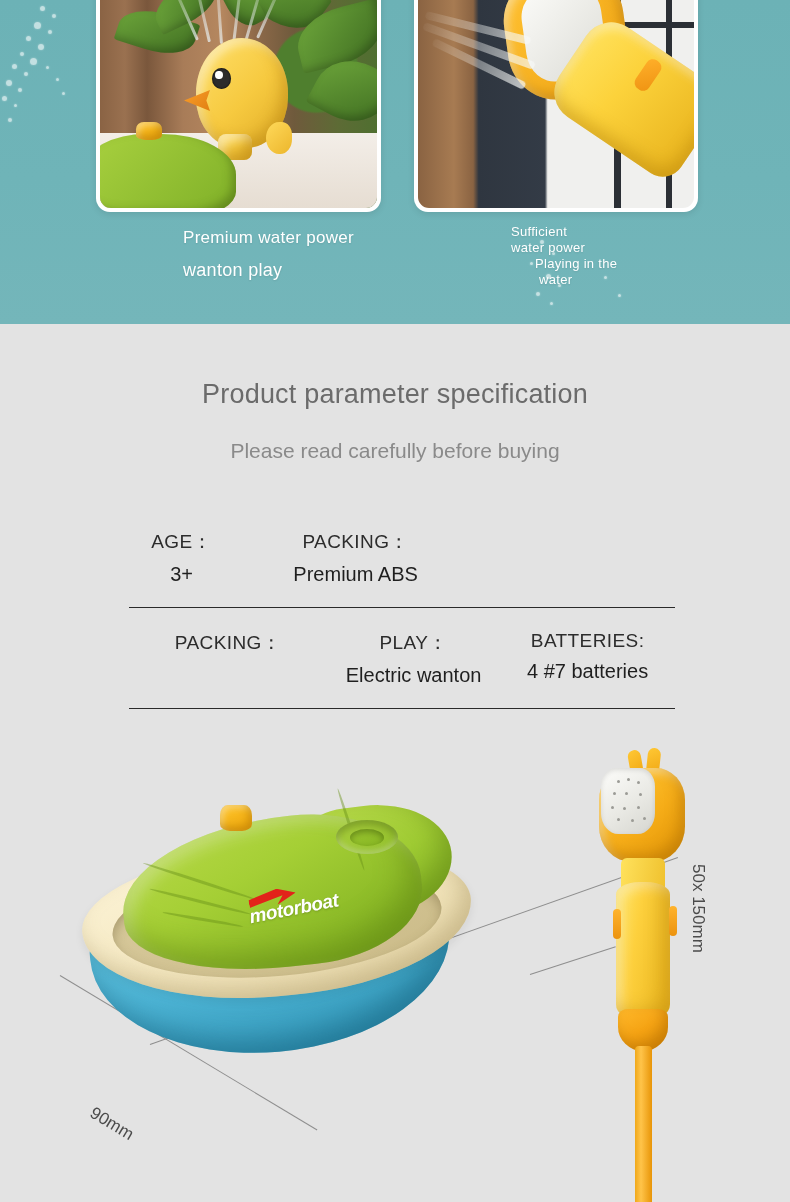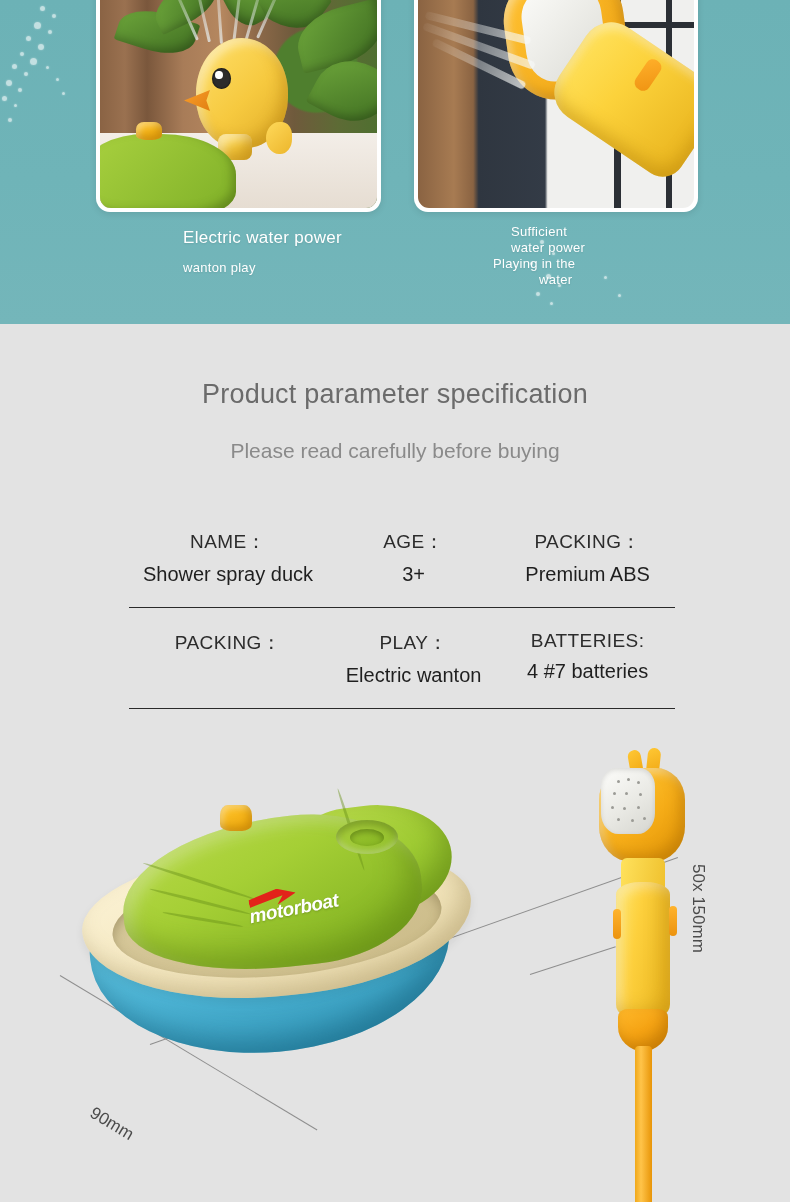--- a/index.html
+++ b/index.html
@@ -159,21 +159,21 @@
     opacity:.85;
   }
 
   .cap {
     position: absolute;
     color: #ffffff;
     letter-spacing: .3px;
     text-shadow: 0 1px 2px rgba(0,0,0,.10);
   }
   .cap-lg { font-size: 17px; }
-  .cap-sm { font-size: 13px; }
+  .cap-sm { font-size: 18px; }
   .cap-ml { font-size: 13px; line-height: 15px; }
 
   
   .spec-wrap {
     position: absolute;
     left: 0; top: 324px;
     width: 790px; height: 878px;
     background: #e3e3e3;
   }
   .spec-title {
@@ -479,41 +479,37 @@
 
         <div class="spraystream" style="left:6px;top:38px;width:108px;transform:rotate(14deg);"></div>
         <div class="spraystream" style="left:2px;top:56px;width:118px;transform:rotate(20deg);"></div>
         <div class="spraystream" style="left:10px;top:74px;width:102px;transform:rotate(26deg);"></div>
 
         <div class="sh-handle" style="left:142px;top:58px;width:152px;height:108px;transform:rotate(34deg);"></div>
         <div class="sh-btn" style="left:222px;top:72px;width:16px;height:34px;transform:rotate(34deg);"></div>
       </div>
     </div>
 
-    <div class="cap cap-lg" style="left:183px;top:228px;">Electric water power</div>
+    <div class="cap cap-lg" style="left:183px;top:228px;">Premium water power</div>
     <div class="cap cap-sm" style="left:183px;top:260px;">wanton play</div>
 
     <div class="cap cap-ml" style="left:511px;top:224px;">Sufficient</div>
     <div class="cap cap-ml" style="left:511px;top:240px;">water power</div>
-    <div class="cap cap-ml" style="left:493px;top:256px;">Playing in the</div>
+    <div class="cap cap-ml" style="left:535px;top:256px;">Playing in the</div>
     <div class="cap cap-ml" style="left:539px;top:272px;">water</div>
   </div>
 
   <div class="spec-wrap">
 
     <div class="spec-title">Product parameter specification</div>
     <div class="spec-sub">Please read carefully before buying</div>
 
     <div class="spec-table">
 
       <div class="spec-row">
-        <div class="spec-cell c1">
-          <div class="spec-k">NAME：</div>
-          <div class="spec-v">Shower spray duck</div>
-        </div>
         <div class="spec-cell c2">
           <div class="spec-k">AGE：</div>
           <div class="spec-v">3+</div>
         </div>
         <div class="spec-cell c3">
           <div class="spec-k">PACKING：</div>
           <div class="spec-v">Premium ABS</div>
         </div>
         <div class="rule" style="bottom:0;"></div>
       </div>

